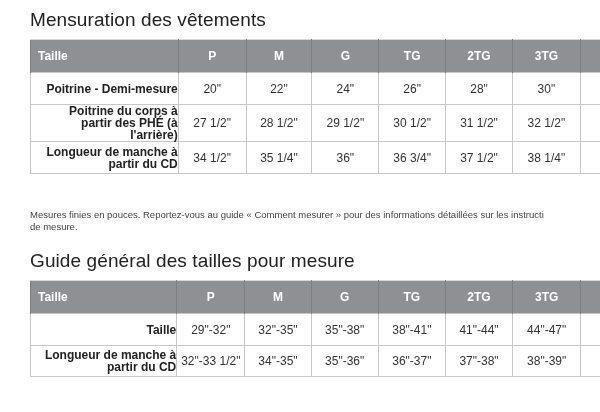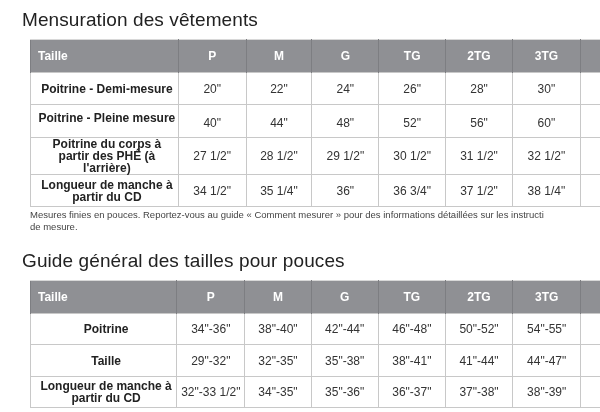--- a/index.html
+++ b/index.html
@@ -1,42 +1,42 @@
 <!DOCTYPE html>
 <html><head>
   <meta charset="utf-8">
   <style>
     html, body { margin: 0; padding: 0; background: #ffffff; }
     body {
       width: 600px; height: 412px; overflow: hidden; position: relative;
       font-family: "Liberation Sans", sans-serif; color: #222;
     }
     .section-title {
-      position: absolute; left: 22px;
+      position: absolute; left: 30px;
       font-size: 19px; font-weight: normal; color: #222; margin: 0;
       white-space: nowrap; letter-spacing: 0.1px;
     }
     table.size-table {
       position: absolute; left: 30px;
       border-collapse: collapse;
       table-layout: fixed;
       font-size: 12px;
     }
     table.size-table th {
       background: #8f9094; color: #fff; font-weight: bold;
       height: 32px; padding: 0; border-left: 1px solid #7d7e82; border-right: 1px solid #7d7e82;
       border-top: 1px solid #d8d8d8;
     }
     table.size-table th.label-head { text-align: left; padding-left: 7px; }
     table.size-table td {
       border: 1px solid #c8c8c8; text-align: center; color: #333; padding: 0;
       vertical-align: middle;
     }
     table.size-table td.row-label {
-      text-align: center; font-weight: bold; color: #222; padding-left: 5px; line-height: 12px;
+      text-align: right; font-weight: bold; color: #222; padding-left: 5px; line-height: 12px;
     }
     table.size-table td.val.low { vertical-align: bottom; padding-bottom: 7px; }
     table.size-table th.edge, table.size-table td.edge { width: 20px; border-right: none; }
     .footnote {
       position: absolute; left: 30px; top: 209px; width: 575px;
       font-size: 9.5px; color: #444; line-height: 12px; white-space: nowrap;
     }
   </style>
 </head>
 <body>
@@ -71,30 +71,20 @@
       <td class="row-label">Poitrine - Demi-mesure</td>
       <td>20"</td>
       <td>22"</td>
       <td>24"</td>
       <td>26"</td>
       <td>28"</td>
       <td>30"</td>
       <td class="edge"></td>
     </tr>
     <tr style="height:33px;">
-      <td class="row-label" style="vertical-align:top; padding-top:7px;">Poitrine - Pleine mesure</td>
-      <td class="val low">40"</td>
-      <td class="val low">44"</td>
-      <td class="val low">48"</td>
-      <td class="val low">52"</td>
-      <td class="val low">56"</td>
-      <td class="val low">60"</td>
-      <td class="edge"></td>
-    </tr>
-    <tr style="height:33px;">
       <td class="row-label">Poitrine du corps à partir des PHÉ (à l'arrière)</td>
       <td>27 1/2"</td>
       <td>28 1/2"</td>
       <td>29 1/2"</td>
       <td>30 1/2"</td>
       <td>31 1/2"</td>
       <td>32 1/2"</td>
       <td class="edge"></td>
     </tr>
     <tr style="height:32px;">
@@ -108,21 +98,21 @@
       <td class="edge"></td>
     </tr>
   </tbody>
 </table>
 
 <div class="footnote">
   <div>Mesures finies en pouces. Reportez-vous au guide « Comment mesurer » pour des informations détaillées sur les instructi</div>
   <div>de mesure.</div>
 </div>
 
-<h2 class="section-title" style="top:250px;">Guide général des tailles pour pouces</h2>
+<h2 class="section-title" style="top:250px;">Guide général des tailles pour mesure</h2>
 
 <table class="size-table" style="top:280px;">
   <colgroup>
     <col style="width:152px">
       <col style="width:70px">
       <col style="width:68px">
       <col style="width:69px">
       <col style="width:69px">
       <col style="width:69px">
       <col style="width:70px">
@@ -134,30 +124,20 @@
       <th>P</th>
       <th>M</th>
       <th>G</th>
       <th>TG</th>
       <th>2TG</th>
       <th>3TG</th>
       <th class="edge"></th>
     </tr>
   </thead>
   <tbody>
-    <tr style="height:31px;">
-      <td class="row-label">Poitrine</td>
-      <td>34"-36"</td>
-      <td>38"-40"</td>
-      <td>42"-44"</td>
-      <td>46"-48"</td>
-      <td>50"-52"</td>
-      <td>54"-55"</td>
-      <td class="edge"></td>
-    </tr>
     <tr style="height:32px;">
       <td class="row-label">Taille</td>
       <td>29"-32"</td>
       <td>32"-35"</td>
       <td>35"-38"</td>
       <td>38"-41"</td>
       <td>41"-44"</td>
       <td>44"-47"</td>
       <td class="edge"></td>
     </tr>

